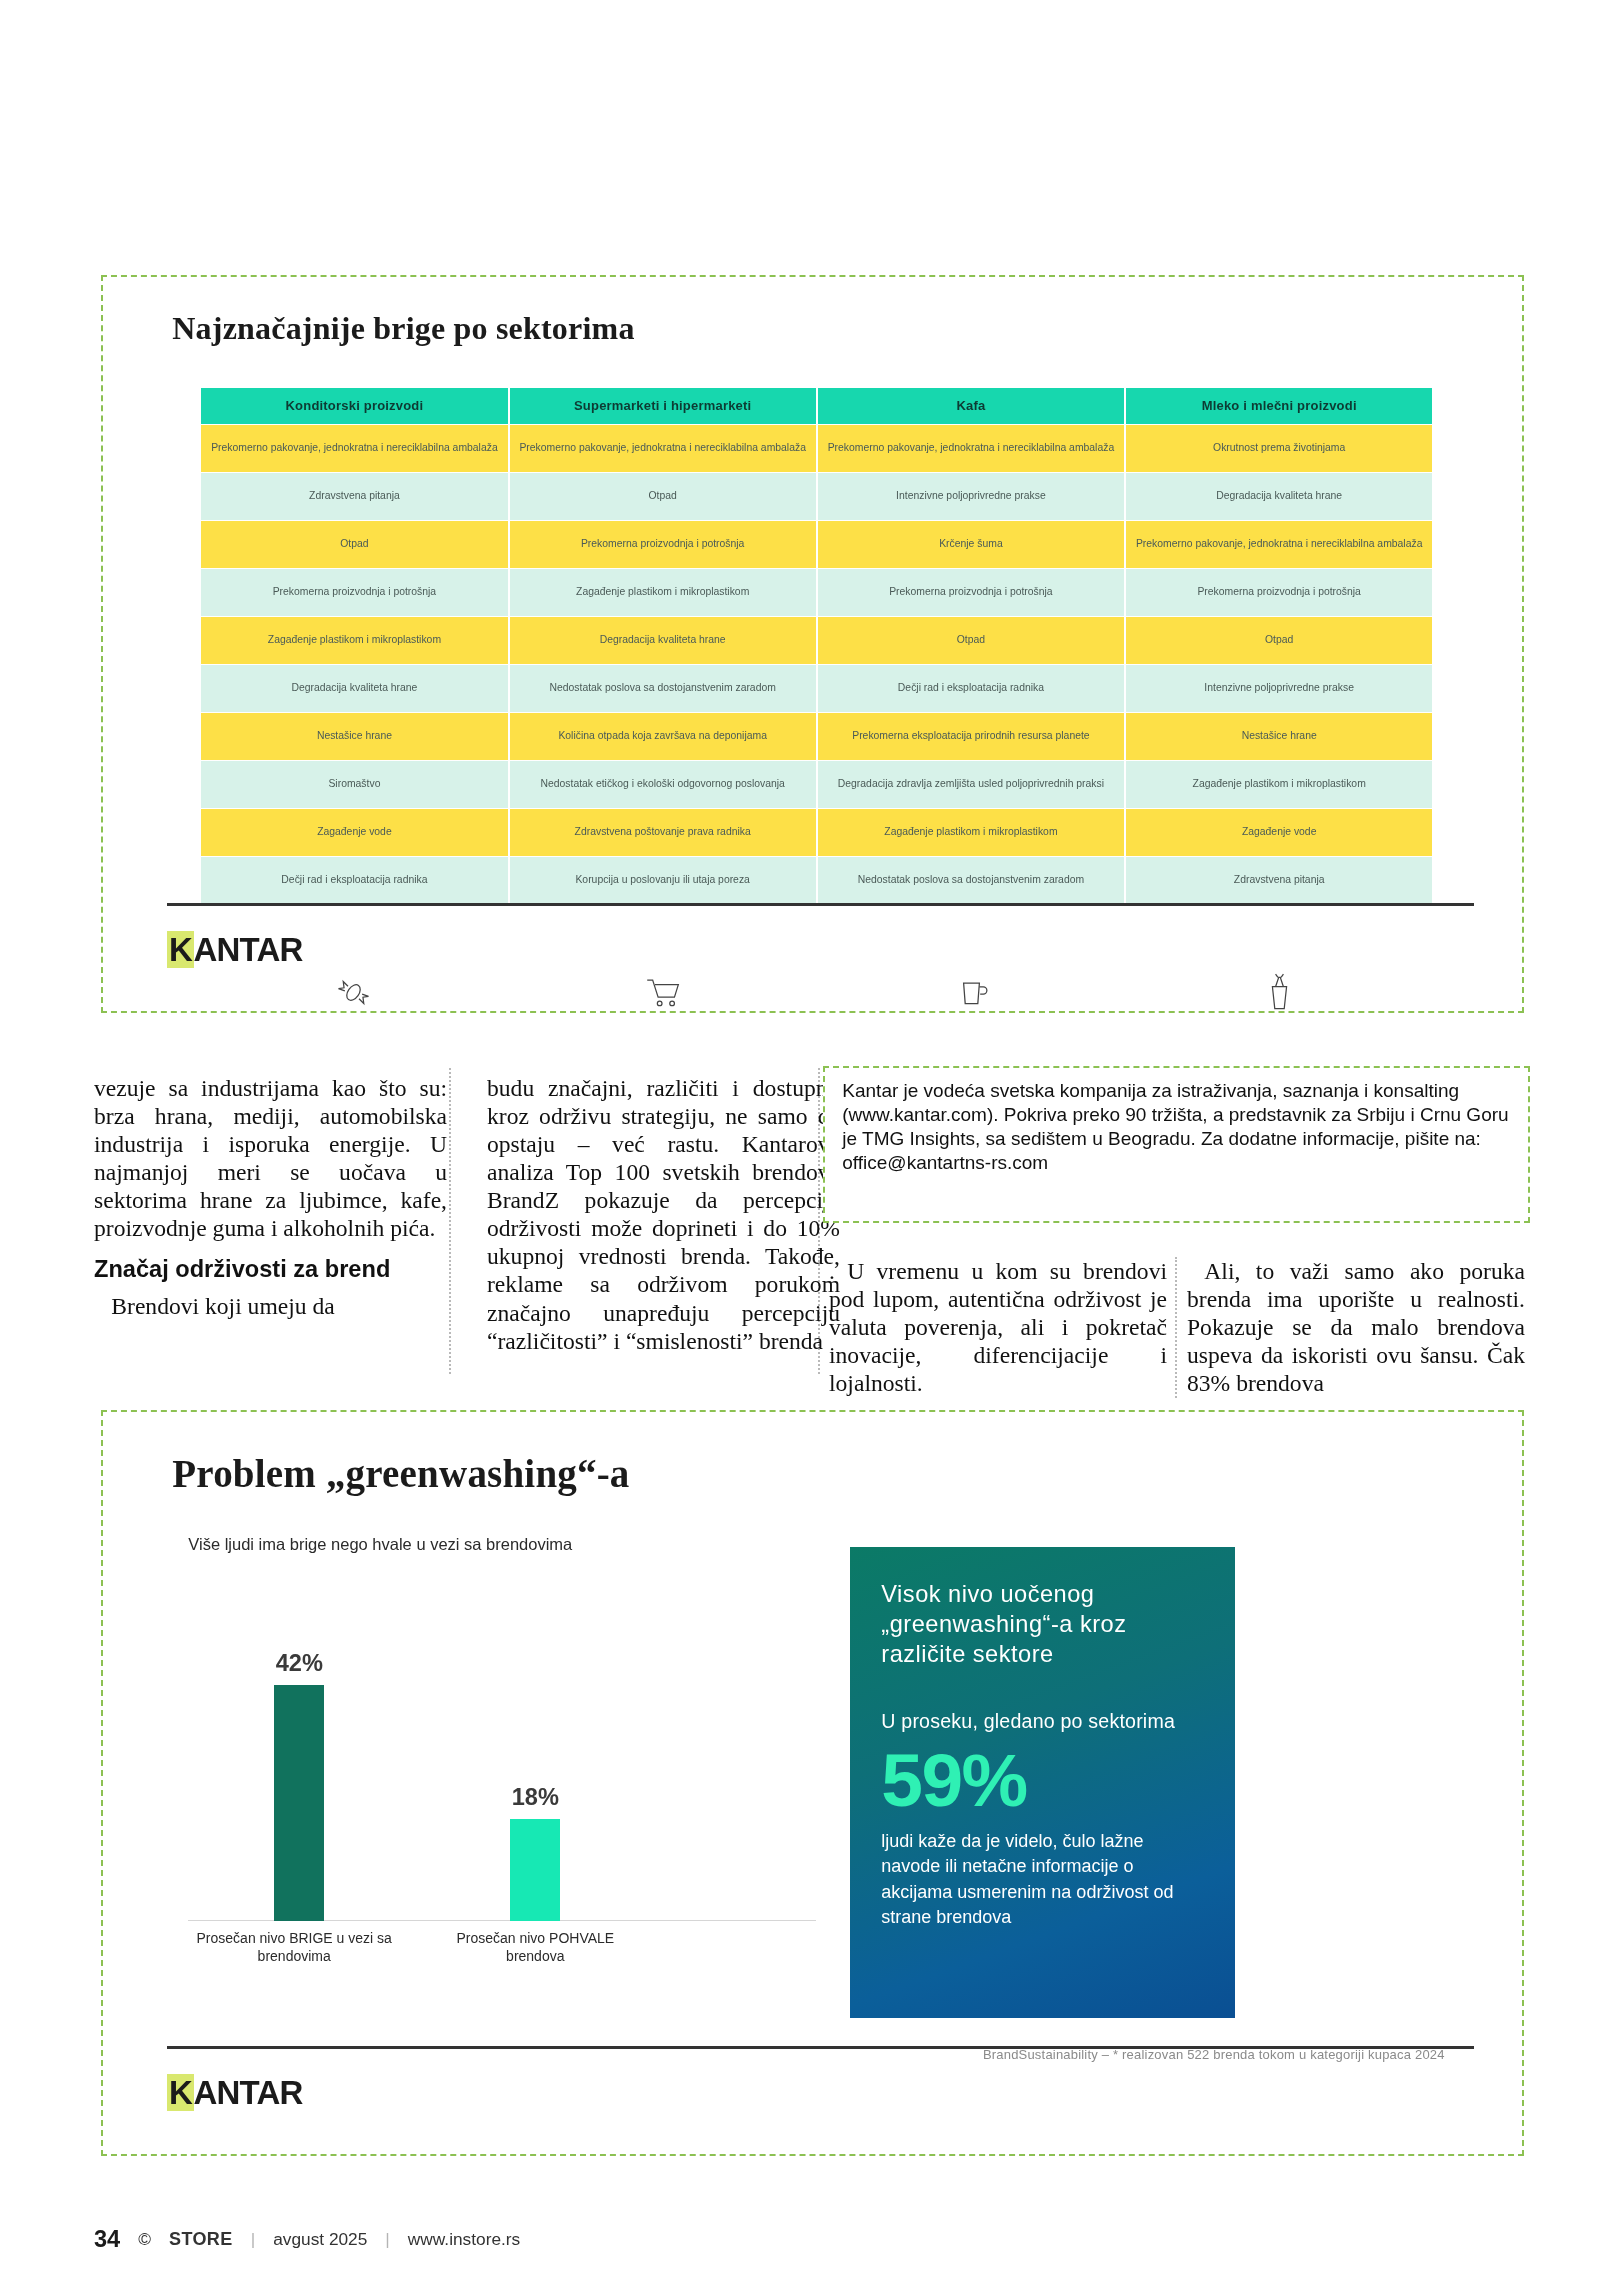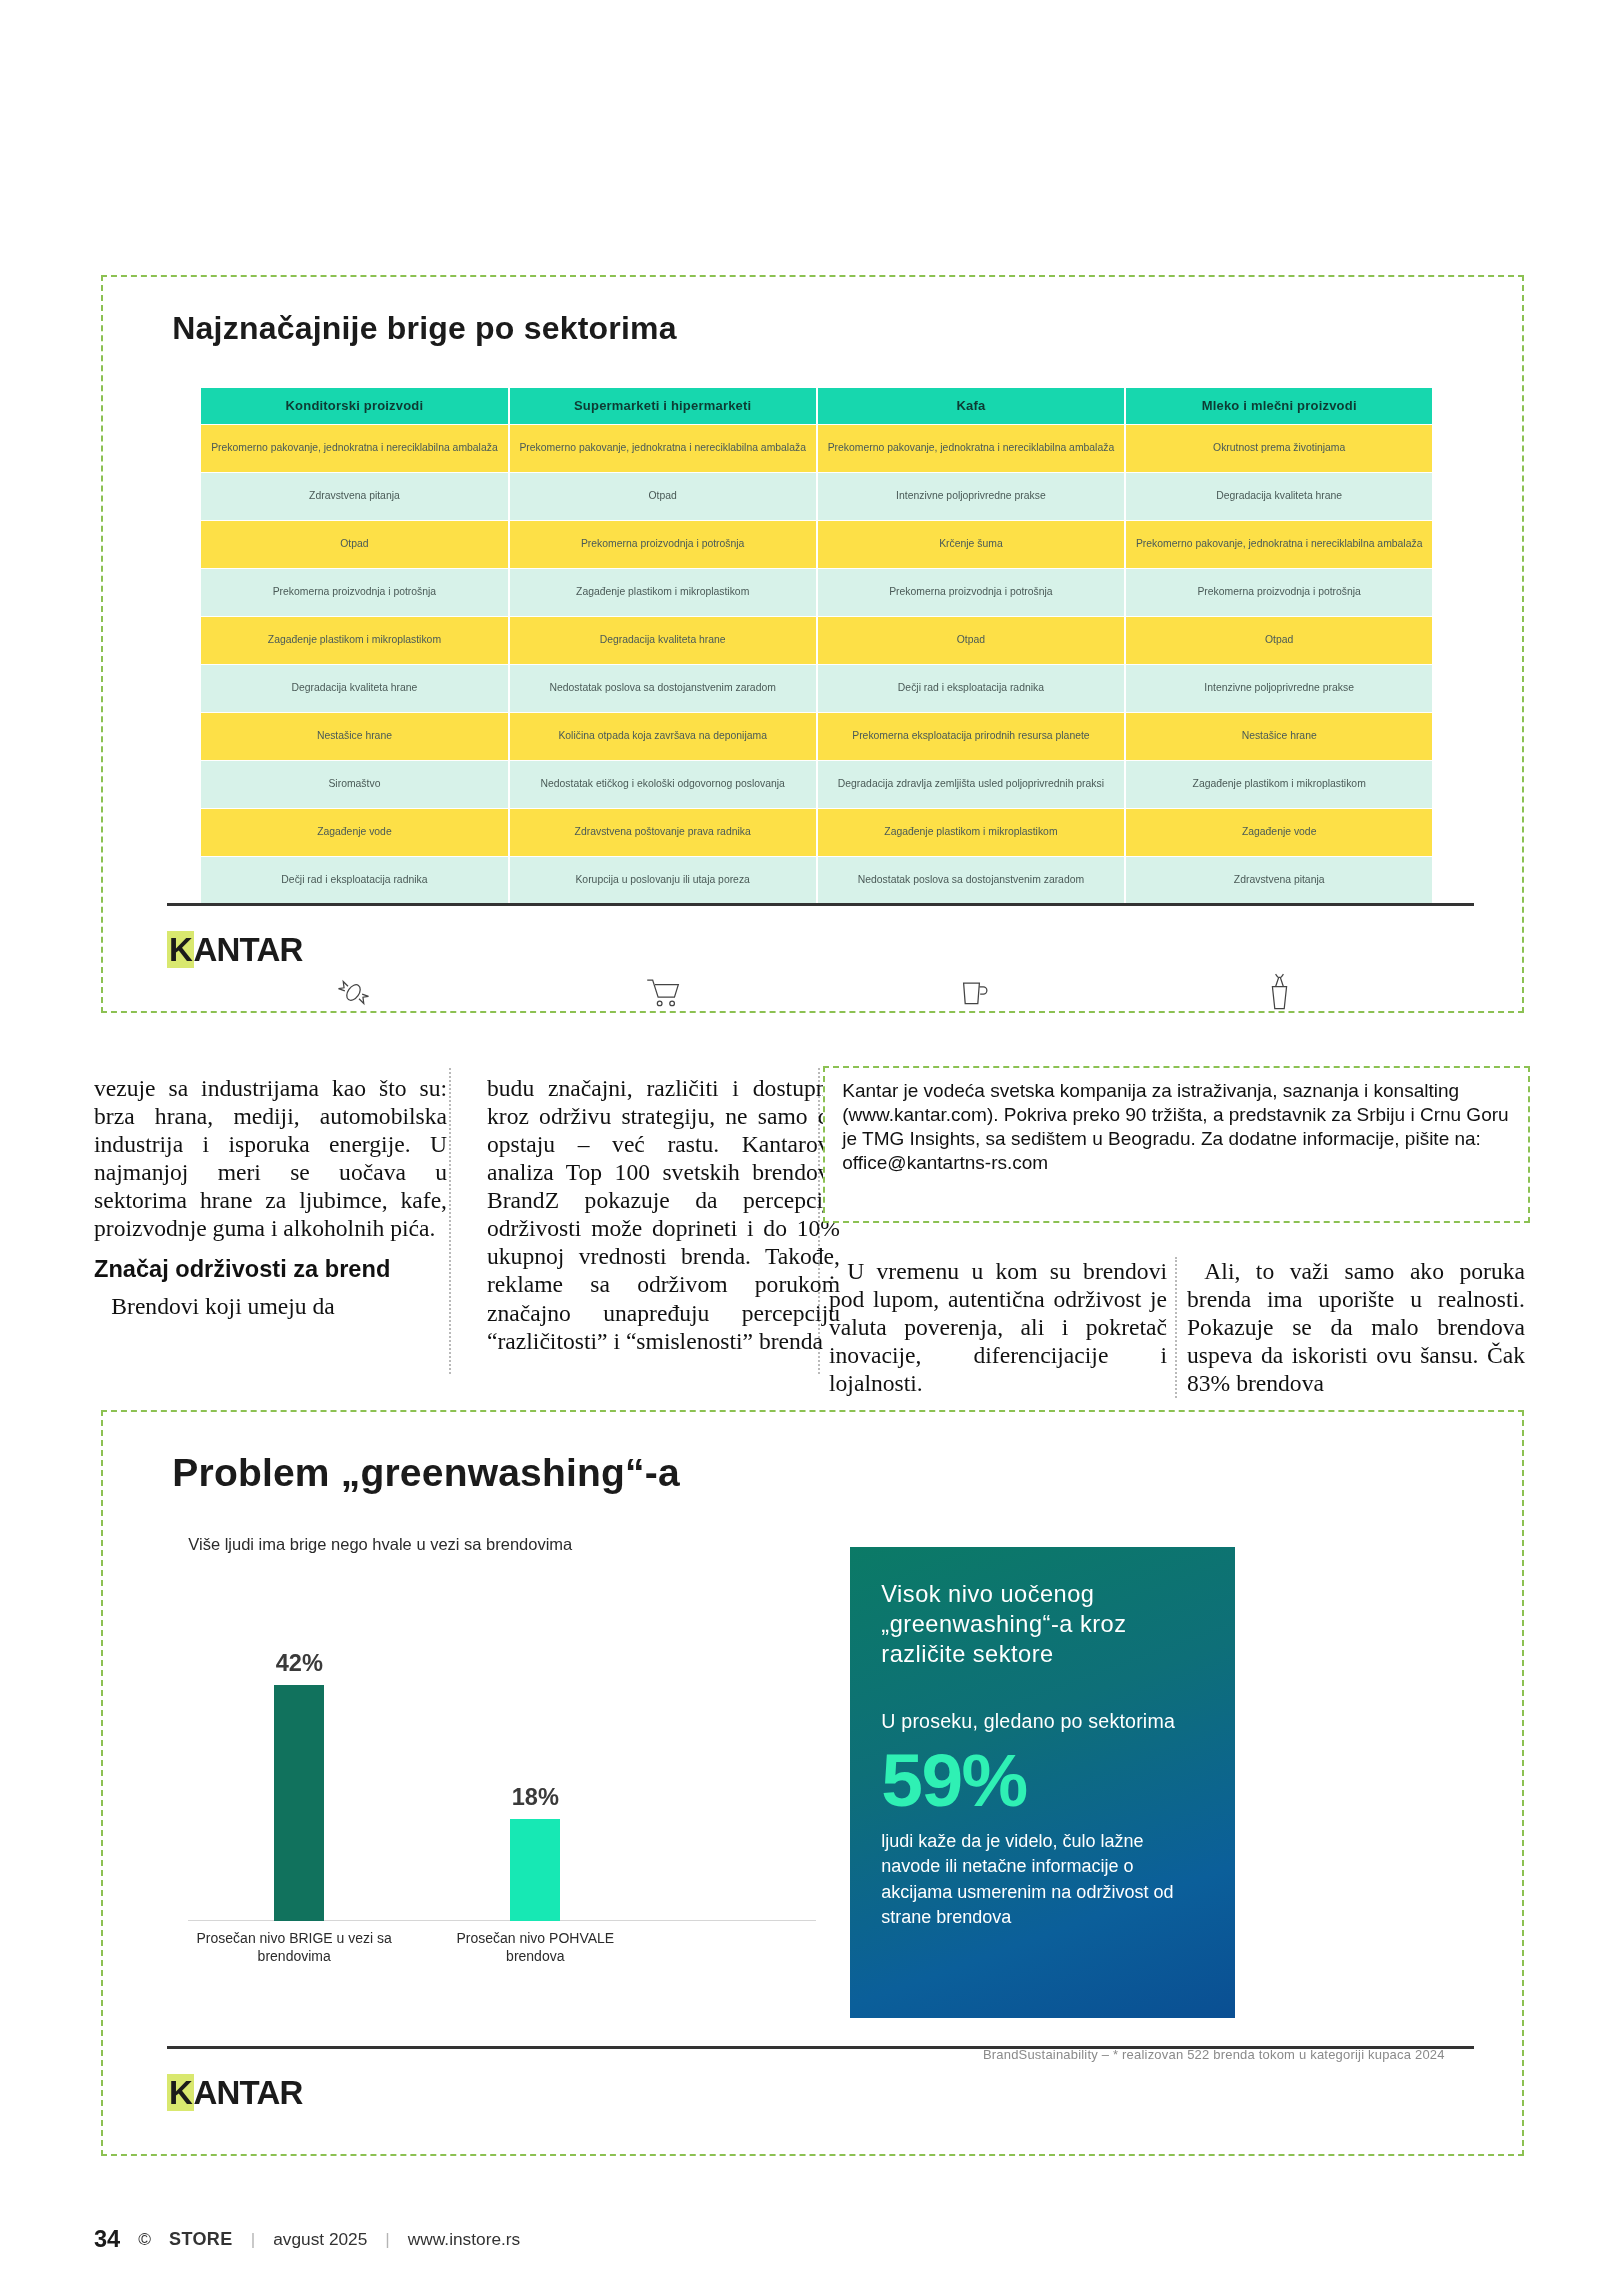--- a/index.html
+++ b/index.html
@@ -12,21 +12,21 @@
   .masthead h1{margin:0;font-family:"Liberation Sans",sans-serif;font-weight:bold;font-size:41px;letter-spacing:-0.4px;color:#575757;white-space:nowrap;}
   .masthead h1 .accent{color:#78b850;}
   .masthead .rule{margin-top:19px;height:3.9px;background:#8cc152;}
 
   
   .panel{position:absolute;border:2.4px dashed #8cc152;background:#fff;box-sizing:border-box;}
 
   
   #panel-sectors{left:101px;top:275px;width:1423px;height:738px;padding:0;}
   .slide{position:absolute;inset:17.3px;background:#fff;}
-  .slide-title{font-family:Liberation Sans, sans-serif;font-weight:bold;font-size:32px;color:#1b1b1b;letter-spacing:0.2px;margin:15.7px 0 0 52px;}
+  .slide-title{font-family:Liberation Serif, serif;font-weight:bold;font-size:32px;color:#1b1b1b;letter-spacing:0.2px;margin:15.7px 0 0 52px;}
 
   .sectab{position:absolute;left:79px;top:93px;width:1235px;border-collapse:separate;border-spacing:2.4px 1.6px;table-layout:fixed;}
   .sectab th{background:#17d7ae;color:#0d3b33;font-family:"Liberation Sans",sans-serif;font-weight:bold;font-size:13px;padding:10.2px 3.1px;text-align:center;letter-spacing:0.2px;}
   .sectab td{font-family:"Liberation Sans",sans-serif;font-size:10.4px;color:#4a5a57;text-align:center;padding:7px 7.9px;line-height:1.32;vertical-align:middle;height:33px;}
   .sectab tr.odd td{background:#fde047;}
   .sectab tr.even td{background:#d7f2e9;}
 
   .iconrow{position:absolute;left:79px;top:671px;width:1235px;display:flex;}
   .iconrow .cell{flex:1;display:flex;align-items:center;justify-content:center;height:55px;}
   .iconrow svg{display:block;}

